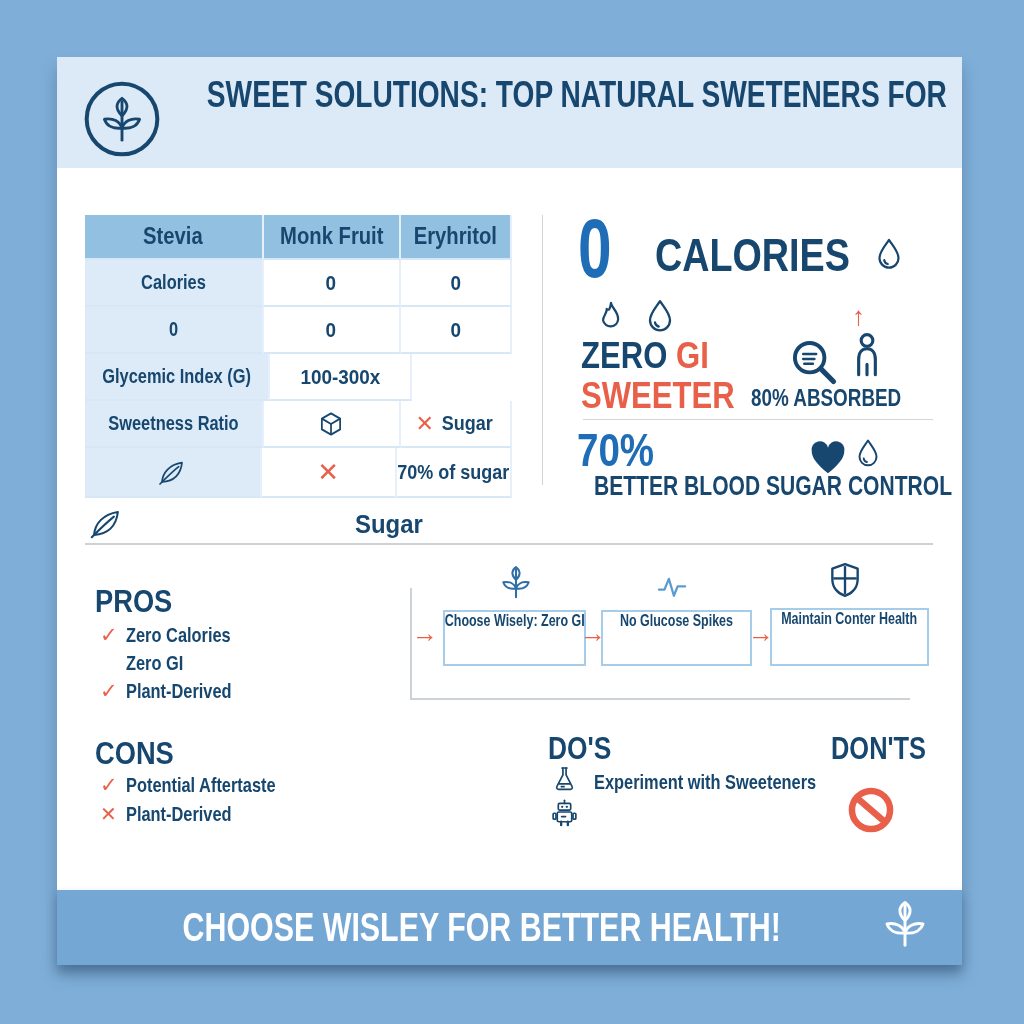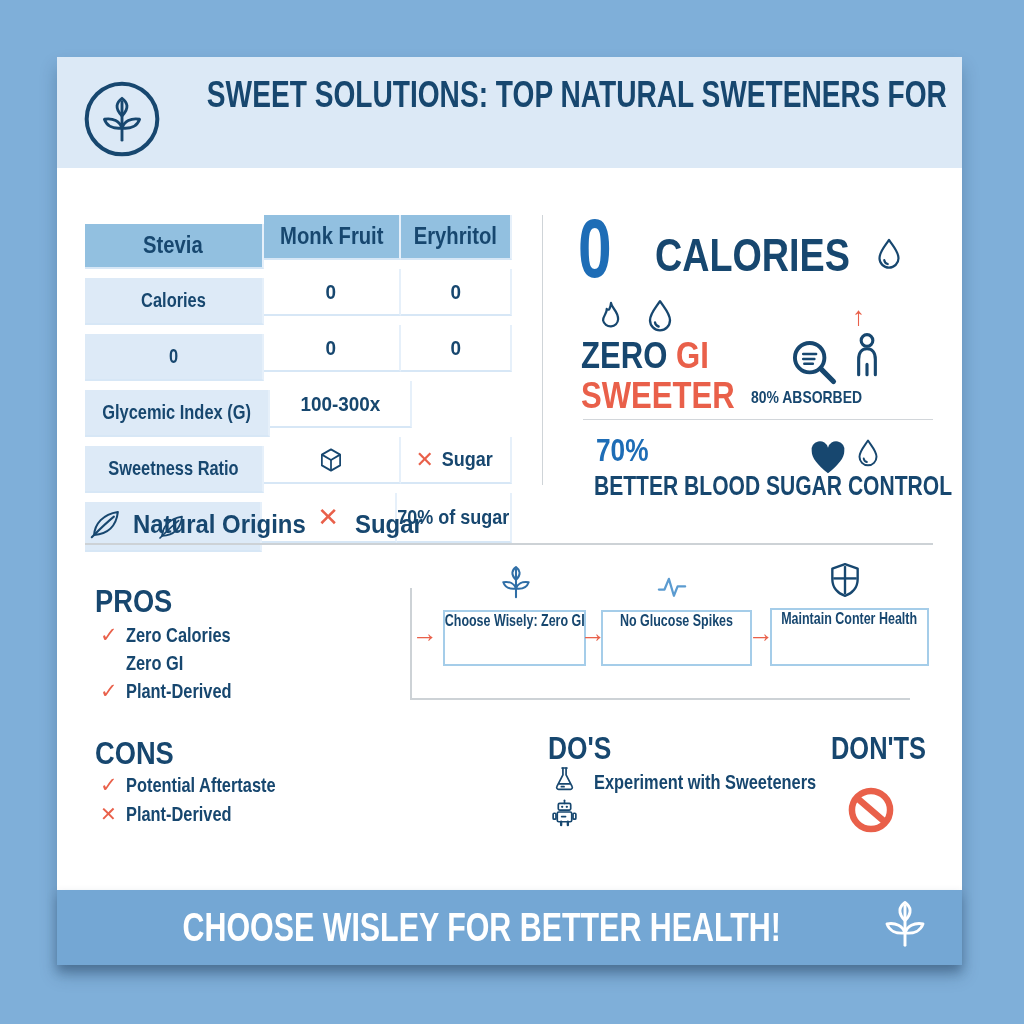--- a/index.html
+++ b/index.html
@@ -16,21 +16,21 @@
     box-shadow:0 10px 16px rgba(20,45,75,.28);}
   .header-band{left:57px;top:57px;width:905px;height:111px;background:#dce9f6;}
   .footer-band{left:57px;top:890px;width:905px;height:75px;background:#74a7d4;
     box-shadow:0 6px 10px rgba(20,45,75,.30);}
   .titlewrap{left:90px;top:72px;width:880px;text-align:left;line-height:46px;}
   .title-line{font-size:37px;font-weight:bold;color:#17476f;transform:scaleX(.76);}
   
   .trow{display:flex;}
   .tc{display:flex;align-items:center;justify-content:center;background:#fff;
     border-right:2px solid #e6f0fa;border-bottom:2px solid #d7e7f6;}
-  .c1{width:183px;background:#ddeaf7;margin-top:9px;}
+  .c1{width:183px;background:#ddeaf7;}
   .c2{width:140px;}
   .c3{width:113px;}
   .thead .tc{background:#92c0e0;height:43px;}
   .tdata .tc{height:45px;}
   .tlast .tc{height:48px;}
   .hcell{font-size:23px;font-weight:bold;color:#17476f;transform:scaleX(.88);}
   .lcell{font-size:20px;font-weight:bold;color:#17476f;transform:scaleX(.82);}
   .vcell{font-size:21px;font-weight:bold;color:#17476f;transform:scaleX(.9);}
   .mark{font-weight:bold;color:#e9604a;}
   .vline{background:#cfd4d8;}
@@ -253,41 +253,39 @@
   <div class="abs orange b" style="left:581px;top:377px;font-size:37px;line-height:38px">
     <span class="cond" style="transform:scaleX(.84)">SWEETER</span></div>
 
   <svg class="abs icon navy" style="left:788px;top:336px" width="52" height="52">
       <use href="#i-magnifier"></use>
     </svg>
   <div class="abs arrowg" style="left:852px;top:303px">↑</div>
   <svg class="abs icon navy" style="left:842px;top:329px" width="50" height="52">
       <use href="#i-person"></use>
     </svg>
-  <div class="abs navy b" style="left:751px;top:385px;font-size:17px;line-height:26px">
+  <div class="abs navy b" style="left:751px;top:385px;font-size:23px;line-height:26px">
     <span class="cond" style="transform:scaleX(.82)">80% ABSORBED</span></div>
 
   <div class="abs" style="left:583px;top:419px;width:350px;height:1px;background:#d2d6da"></div>
 
-  <div class="abs blue b" style="left:596px;top:426px;font-size:32px;line-height:48px">
+  <div class="abs blue b" style="left:577px;top:426px;font-size:47px;line-height:48px">
     <span class="cond" style="transform:scaleX(.82)">70%</span></div>
   <svg class="abs icon navy" style="left:805px;top:434px" width="46" height="46">
       <use href="#i-heart"></use>
     </svg>
   <svg class="abs icon navy" style="left:851px;top:432px" width="34" height="44">
       <use href="#i-drop"></use>
     </svg>
   <div class="abs navy b" style="left:594px;top:472px;font-size:27px;line-height:28px">
     <span class="cond" style="transform:scaleX(.78)">BETTER BLOOD SUGAR CONTROL</span></div>
 
   <svg class="abs icon navy" style="left:87px;top:504px" width="38" height="38">
       <use href="#i-leaf"></use>
     </svg>
-  <div class="abs navy b" style="left:133px;top:510px;font-size:26px;line-height:28px">
-    <span class="cond" style="transform:scaleX(.92)">Natural Origins</span></div>
   <div class="abs navy b" style="left:355px;top:510px;font-size:26px;line-height:28px">
     <span class="cond" style="transform:scaleX(.92)">Sugar</span></div>
   <div class="abs hline" style="left:85px;top:543px;width:848px;height:2px"></div>
 
   <div class="abs heading" style="left:95px;top:584px">
     <span class="cond" style="transform:scaleX(.88)">PROS</span></div>
   <div class="abs listrow" style="left:100px;top:622px">
     <span class="listmark mark">✓</span>
     <span class="listtext">Zero Calories</span>
     </div>

